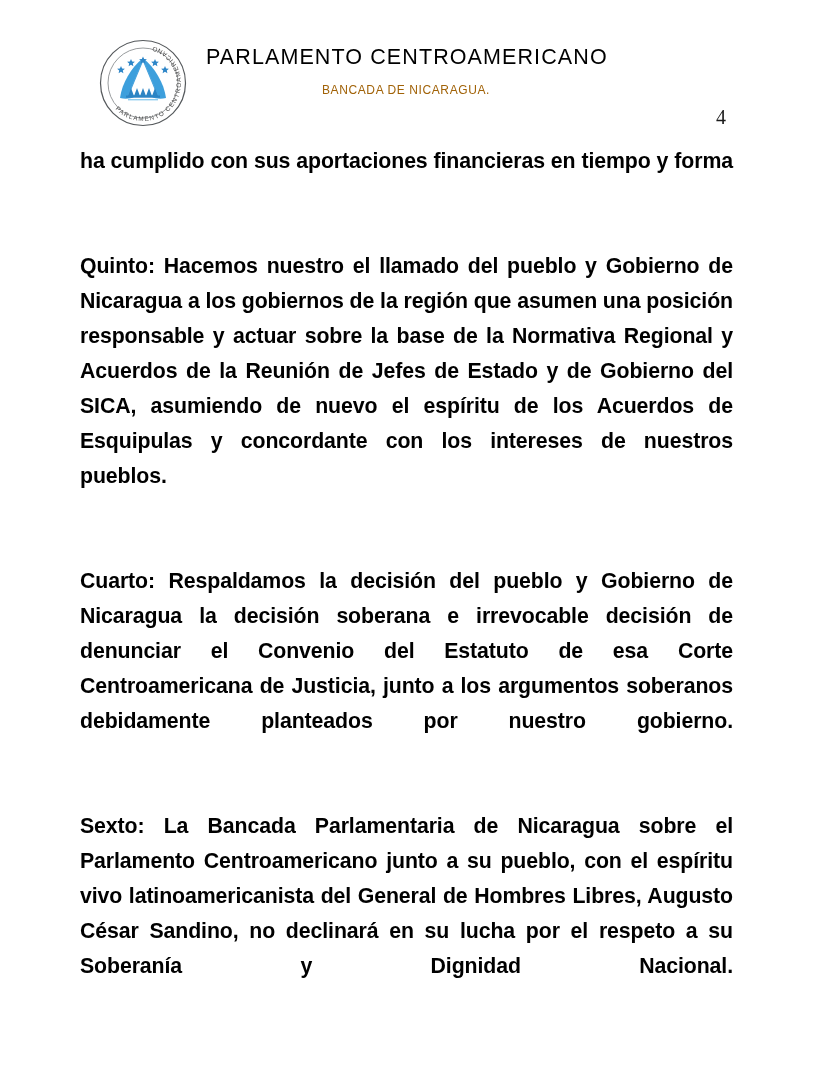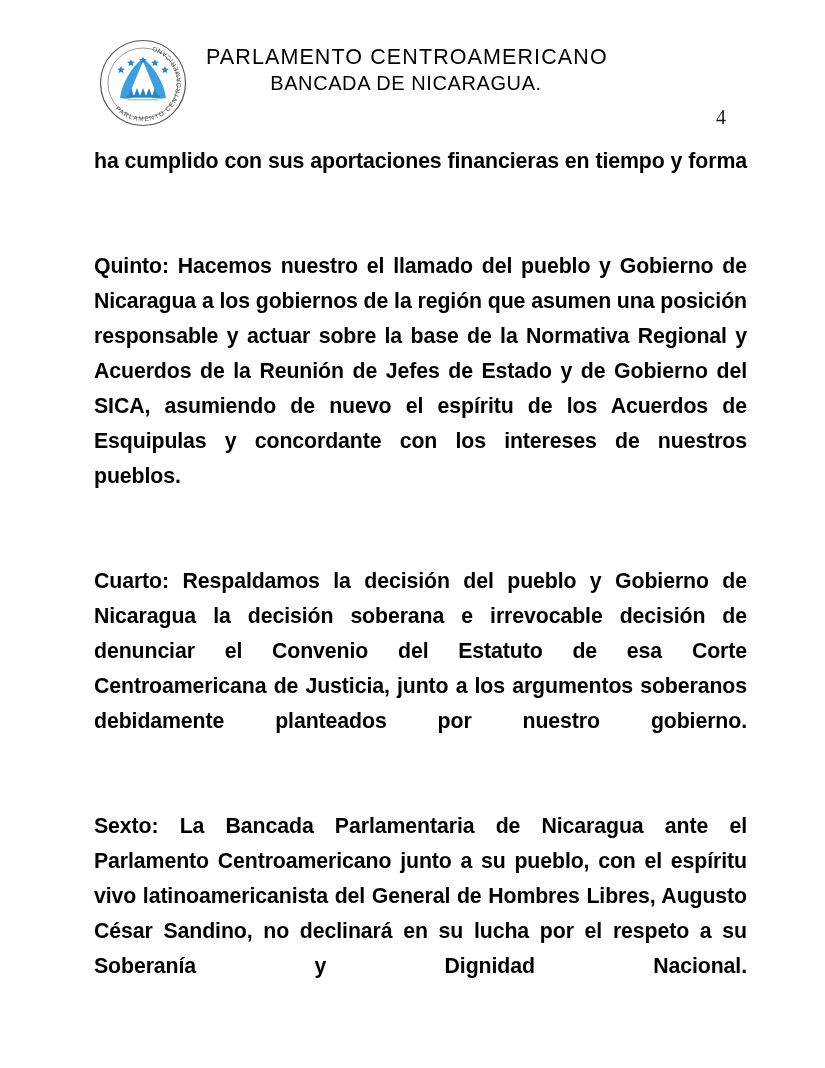--- a/index.html
+++ b/index.html
@@ -49,43 +49,43 @@
     font-size: 21.5px;
     font-weight: 400;
     letter-spacing: 1.1px;
     color: #000000;
     line-height: 1.08;
     white-space: nowrap;
   }
 
   .header-title-sub {
     font-family: "Liberation Sans", sans-serif;
-    font-size: 20px;
+    font-size: 12px;
     font-weight: 400;
     letter-spacing: 0.6px;
-    color: #000000;
+    color: #a16207;
     line-height: 1.25;
-    margin-top: 2px;
+    margin-top: 14px;
     white-space: nowrap;
   }
 
   .page-number {
     position: absolute;
     left: 716px;
     top: 68px;
     font-family: "Liberation Serif", serif;
     font-size: 20px;
     font-weight: 400;
     color: #1a1a1a;
   }
 
   
   .content {
     position: absolute;
-    left: 94px;
+    left: 80px;
     top: 144px;
     width: 653px;
   }
 
   .para {
     font-family: "Liberation Sans", sans-serif;
     font-size: 21.3px;
     font-weight: bold;
     color: #000000;
     text-align: justify;
@@ -153,16 +153,16 @@
       <div class="header-title-sub">BANCADA DE NICARAGUA.</div>
     </div>
 
     <div class="page-number">4</div>
   </div>
 
   <div class="content">
     <p class="para">ha cumplido con sus aportaciones financieras en tiempo y forma</p>
     <p class="para">Quinto: Hacemos nuestro el llamado del pueblo y Gobierno de Nicaragua a los gobiernos de la región que asumen una posición responsable y actuar sobre la base de la Normativa Regional y Acuerdos de la Reunión de Jefes de Estado y de Gobierno del SICA, asumiendo de nuevo el espíritu de los Acuerdos de Esquipulas y concordante con los intereses de nuestros pueblos.</p>
     <p class="para">Cuarto: Respaldamos la decisión del pueblo y Gobierno de Nicaragua la decisión soberana e irrevocable decisión de denunciar el Convenio del Estatuto de esa Corte Centroamericana de Justicia, junto a los argumentos soberanos debidamente planteados por nuestro gobierno.</p>
-    <p class="para">Sexto: La Bancada Parlamentaria de Nicaragua ante el Parlamento Centroamericano junto a su pueblo, con el espíritu vivo latinoamericanista del General de Hombres Libres, Augusto César Sandino, no declinará en su lucha por el respeto a su Soberanía y Dignidad Nacional.</p>
+    <p class="para">Sexto: La Bancada Parlamentaria de Nicaragua sobre el Parlamento Centroamericano junto a su pueblo, con el espíritu vivo latinoamericanista del General de Hombres Libres, Augusto César Sandino, no declinará en su lucha por el respeto a su Soberanía y Dignidad Nacional.</p>
   </div>
 
 </div>
 
 </body></html>

